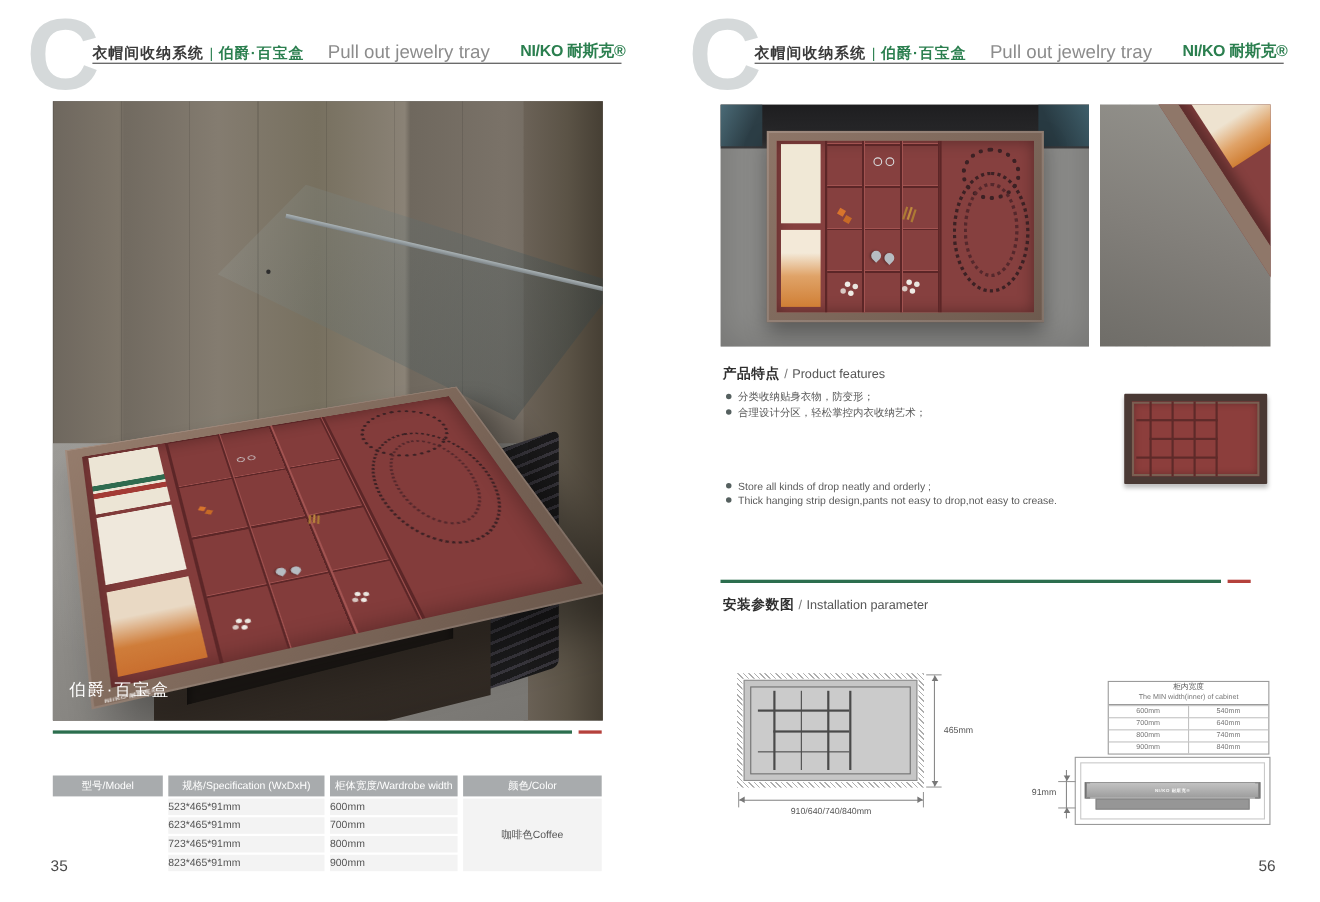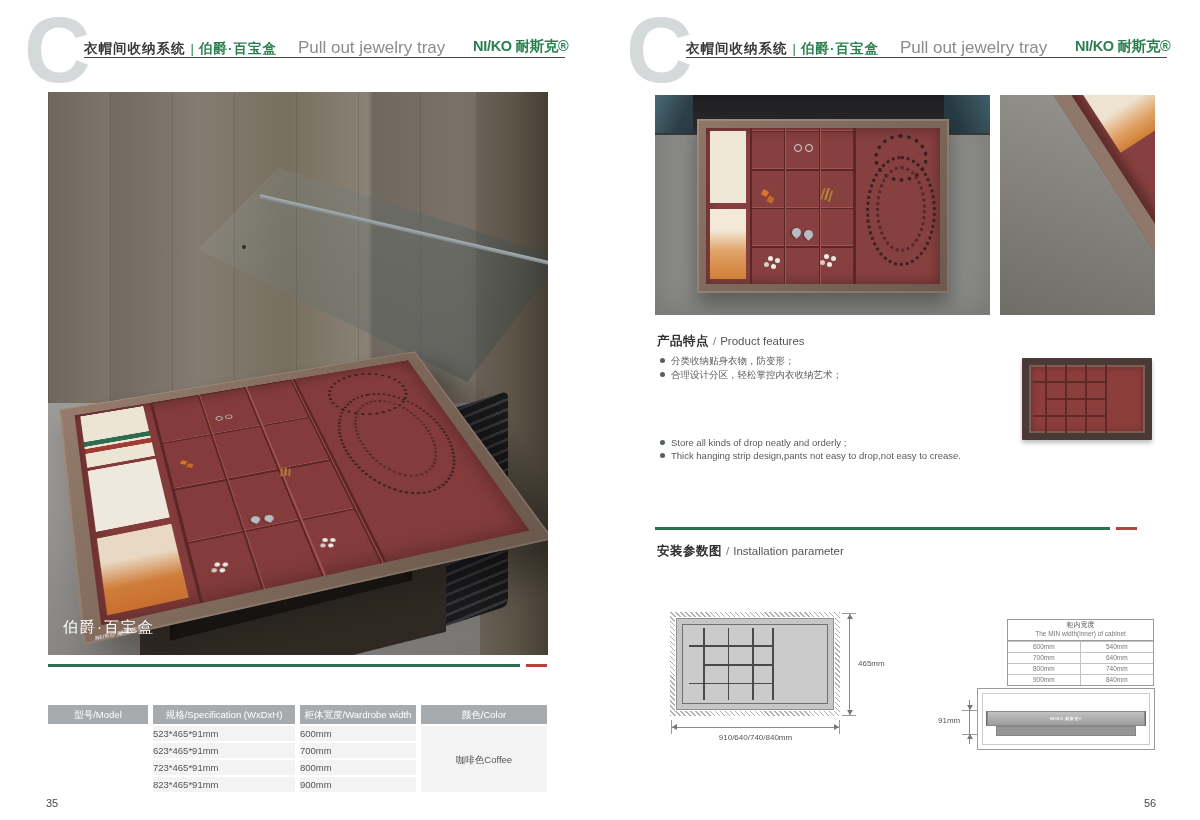--- a/index.html
+++ b/index.html
@@ -71,21 +71,21 @@
   .sep.green{background:#2c6e4e;}
   .sep.red{background:#b5413c;}
 
   
   .spec-table{position:absolute;left:48px;top:681px;width:500px;display:grid;
     grid-template-columns:100px 142px 116px 126px;column-gap:5px;row-gap:2px;font-size:9.5px;color:#555;margin-top:24px;}
   .spec-table .th{background:#a8abad;color:#ffffff;height:19px;line-height:19px;text-align:center;font-weight:400;}
   .spec-table .td{background:#f3f3f3;height:15px;line-height:15px;text-align:left;}
   .spec-table .span4{grid-row:2/6;display:flex;align-items:center;justify-content:center;background:#f3f3f3;height:auto;}
 
-  .pageno{position:absolute;top:797px;font-size:11px;color:#4a4a4a;}
+  .pageno{position:absolute;top:779px;font-size:14px;color:#4a4a4a;}
 
   
   .photoRmain{position:absolute;left:655px;top:95px;width:335px;height:220px;overflow:hidden;background:#8c8c8a;box-shadow:inset 0 0 40px rgba(0,0,0,.18);}
   .topband{position:absolute;left:0;top:0;width:100%;height:40px;background:linear-gradient(180deg,#1d1d1f,#2b2b2d 80%,#3a3a3c);}
   .corner{position:absolute;top:0;height:38px;}
   .corner.cl{left:0;width:38px;background:linear-gradient(115deg,#4b6b77,#2c3e46 70%);}
   .corner.cr{right:0;width:46px;background:linear-gradient(245deg,#3f5f6b,#283a42 70%);}
   .trayR{position:absolute;left:42px;top:24px;width:252px;height:174px;
     background:linear-gradient(135deg,#8e7668,#6d5a4e);padding:9px;box-sizing:border-box;
     box-shadow:0 10px 18px rgba(0,0,0,.35), inset 0 0 0 2px rgba(255,255,255,.15);}

